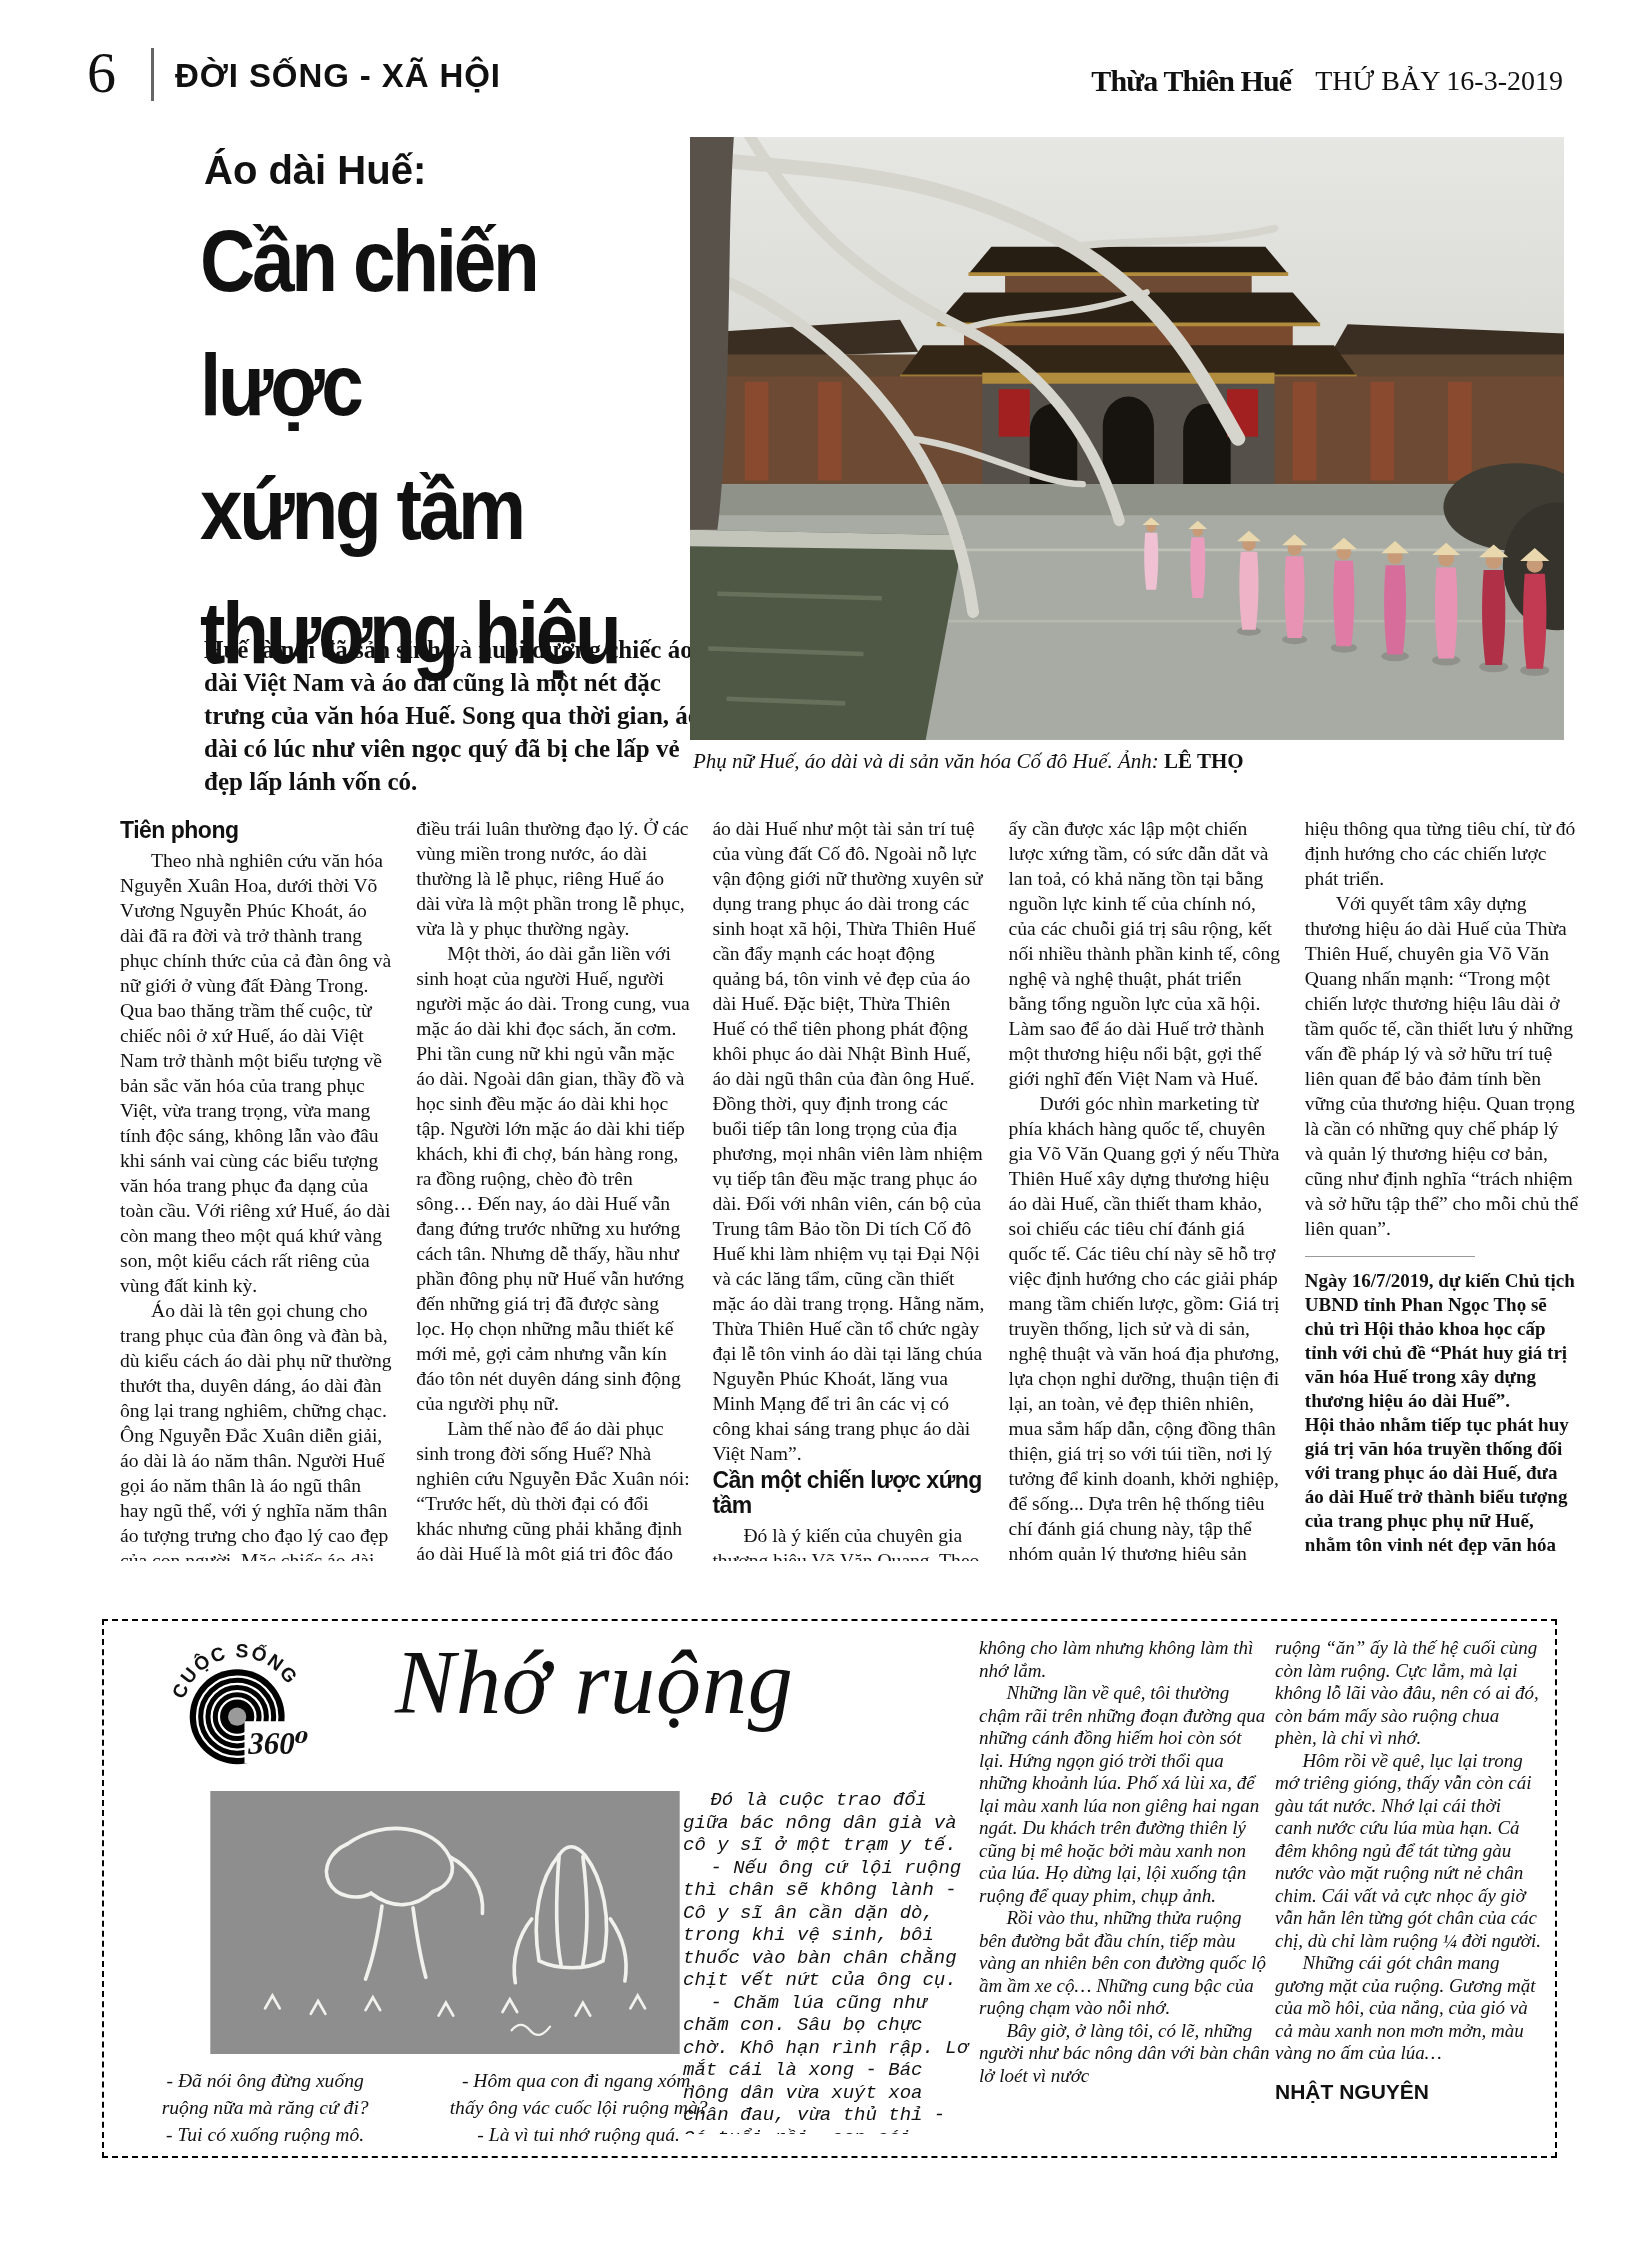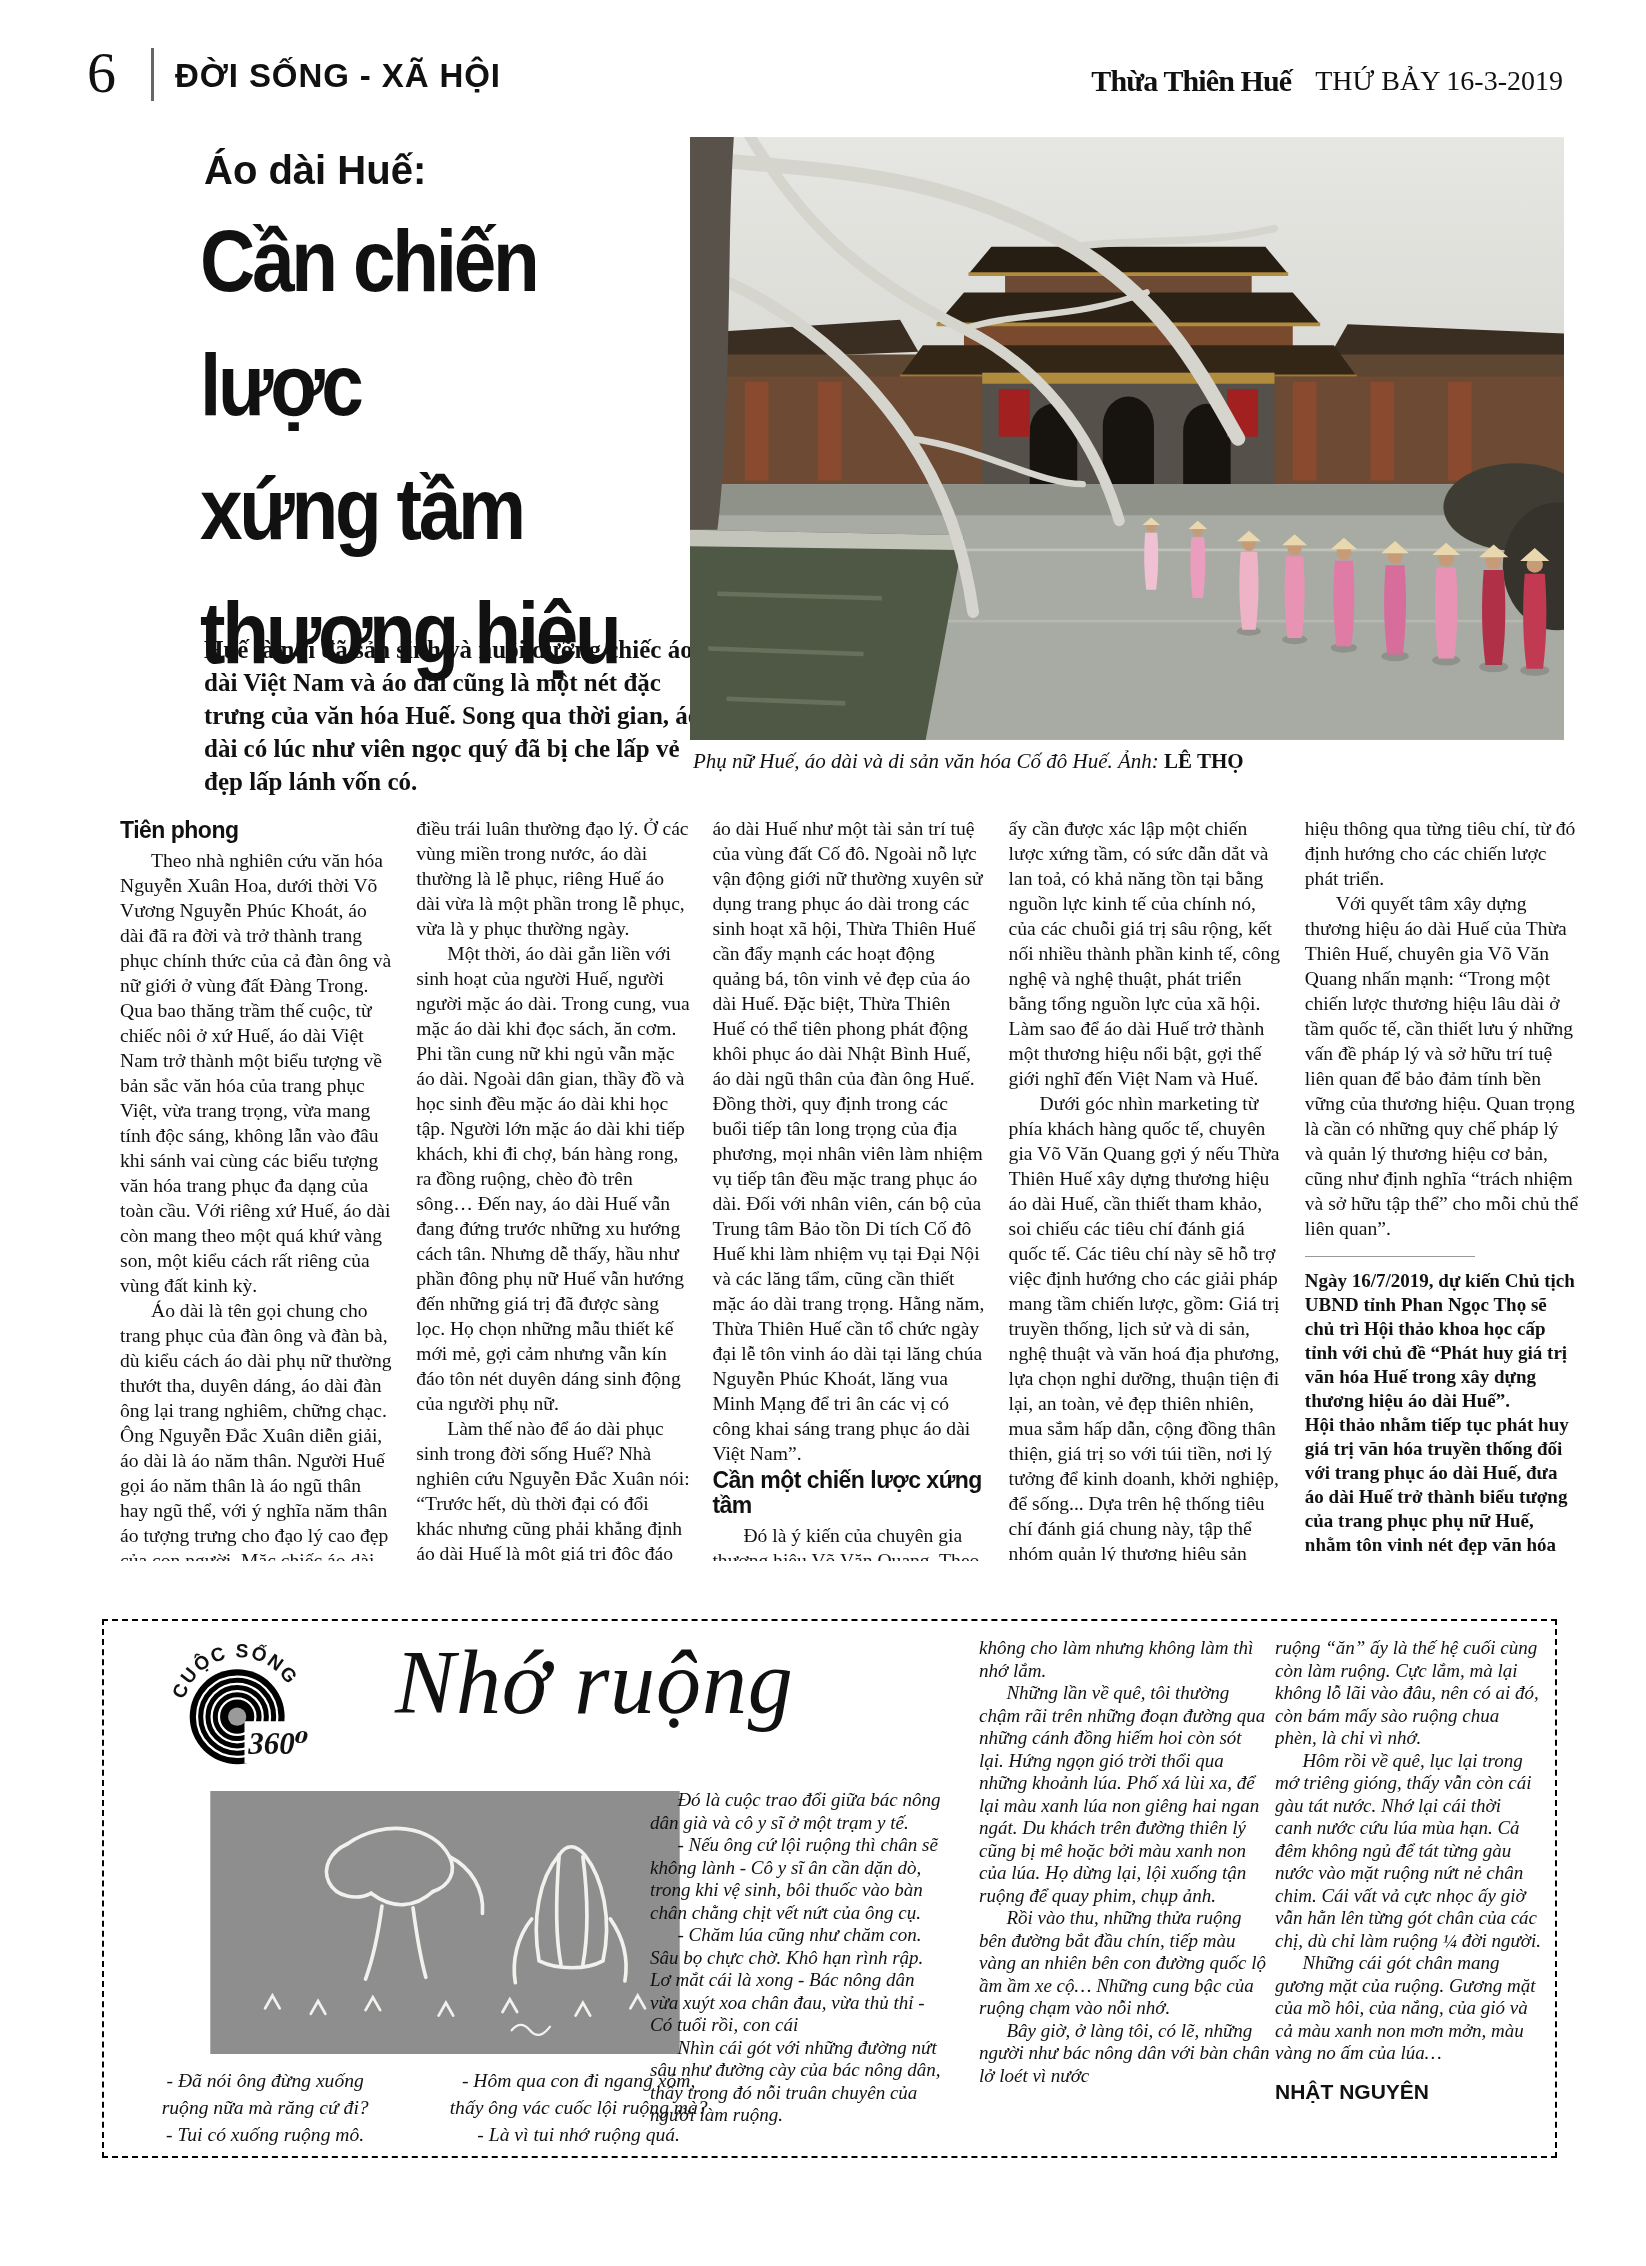--- a/index.html
+++ b/index.html
@@ -47,21 +47,21 @@
   .feature-title{position:absolute;left:291px;top:7.3px;width:585px;font-style:italic;
         font-size:90px;line-height:110px;letter-spacing:0.9px;}
   .sketch{position:absolute;left:106px;top:170px;width:470px;height:263px;overflow:hidden;}
   .cap-row{position:absolute;left:16.4px;top:446px;width:603px;display:flex;gap:24px;}
   .sk-cap{flex:1;font-style:italic;font-size:19.6px;line-height:27px;white-space:pre-line;text-align:center;}
   .fcol{position:absolute;top:16.4px;width:291px;overflow:hidden;font-style:italic;
         font-size:19px;line-height:22.5px;}
   .fcol .para{text-indent:27.4px;}
   .fcol .para.cont{text-indent:0;}
   .fcol .author{font-style:normal;font-size:21px;margin-top:16.4px;}
-  .fcol1{left:546px;top:168px;height:345px;}
+  .fcol1{left:579px;top:168px;height:345px;font-family:Liberation Mono, monospace;}
   .fcol2{left:875px;height:501px;}
   .fcol3{left:1171px;width:267px;height:501px;}
 </style>
 </head>
 <body>
 
 <div class="page">
 
   <div class="hdr">
     <div class="pagenum">6</div>

